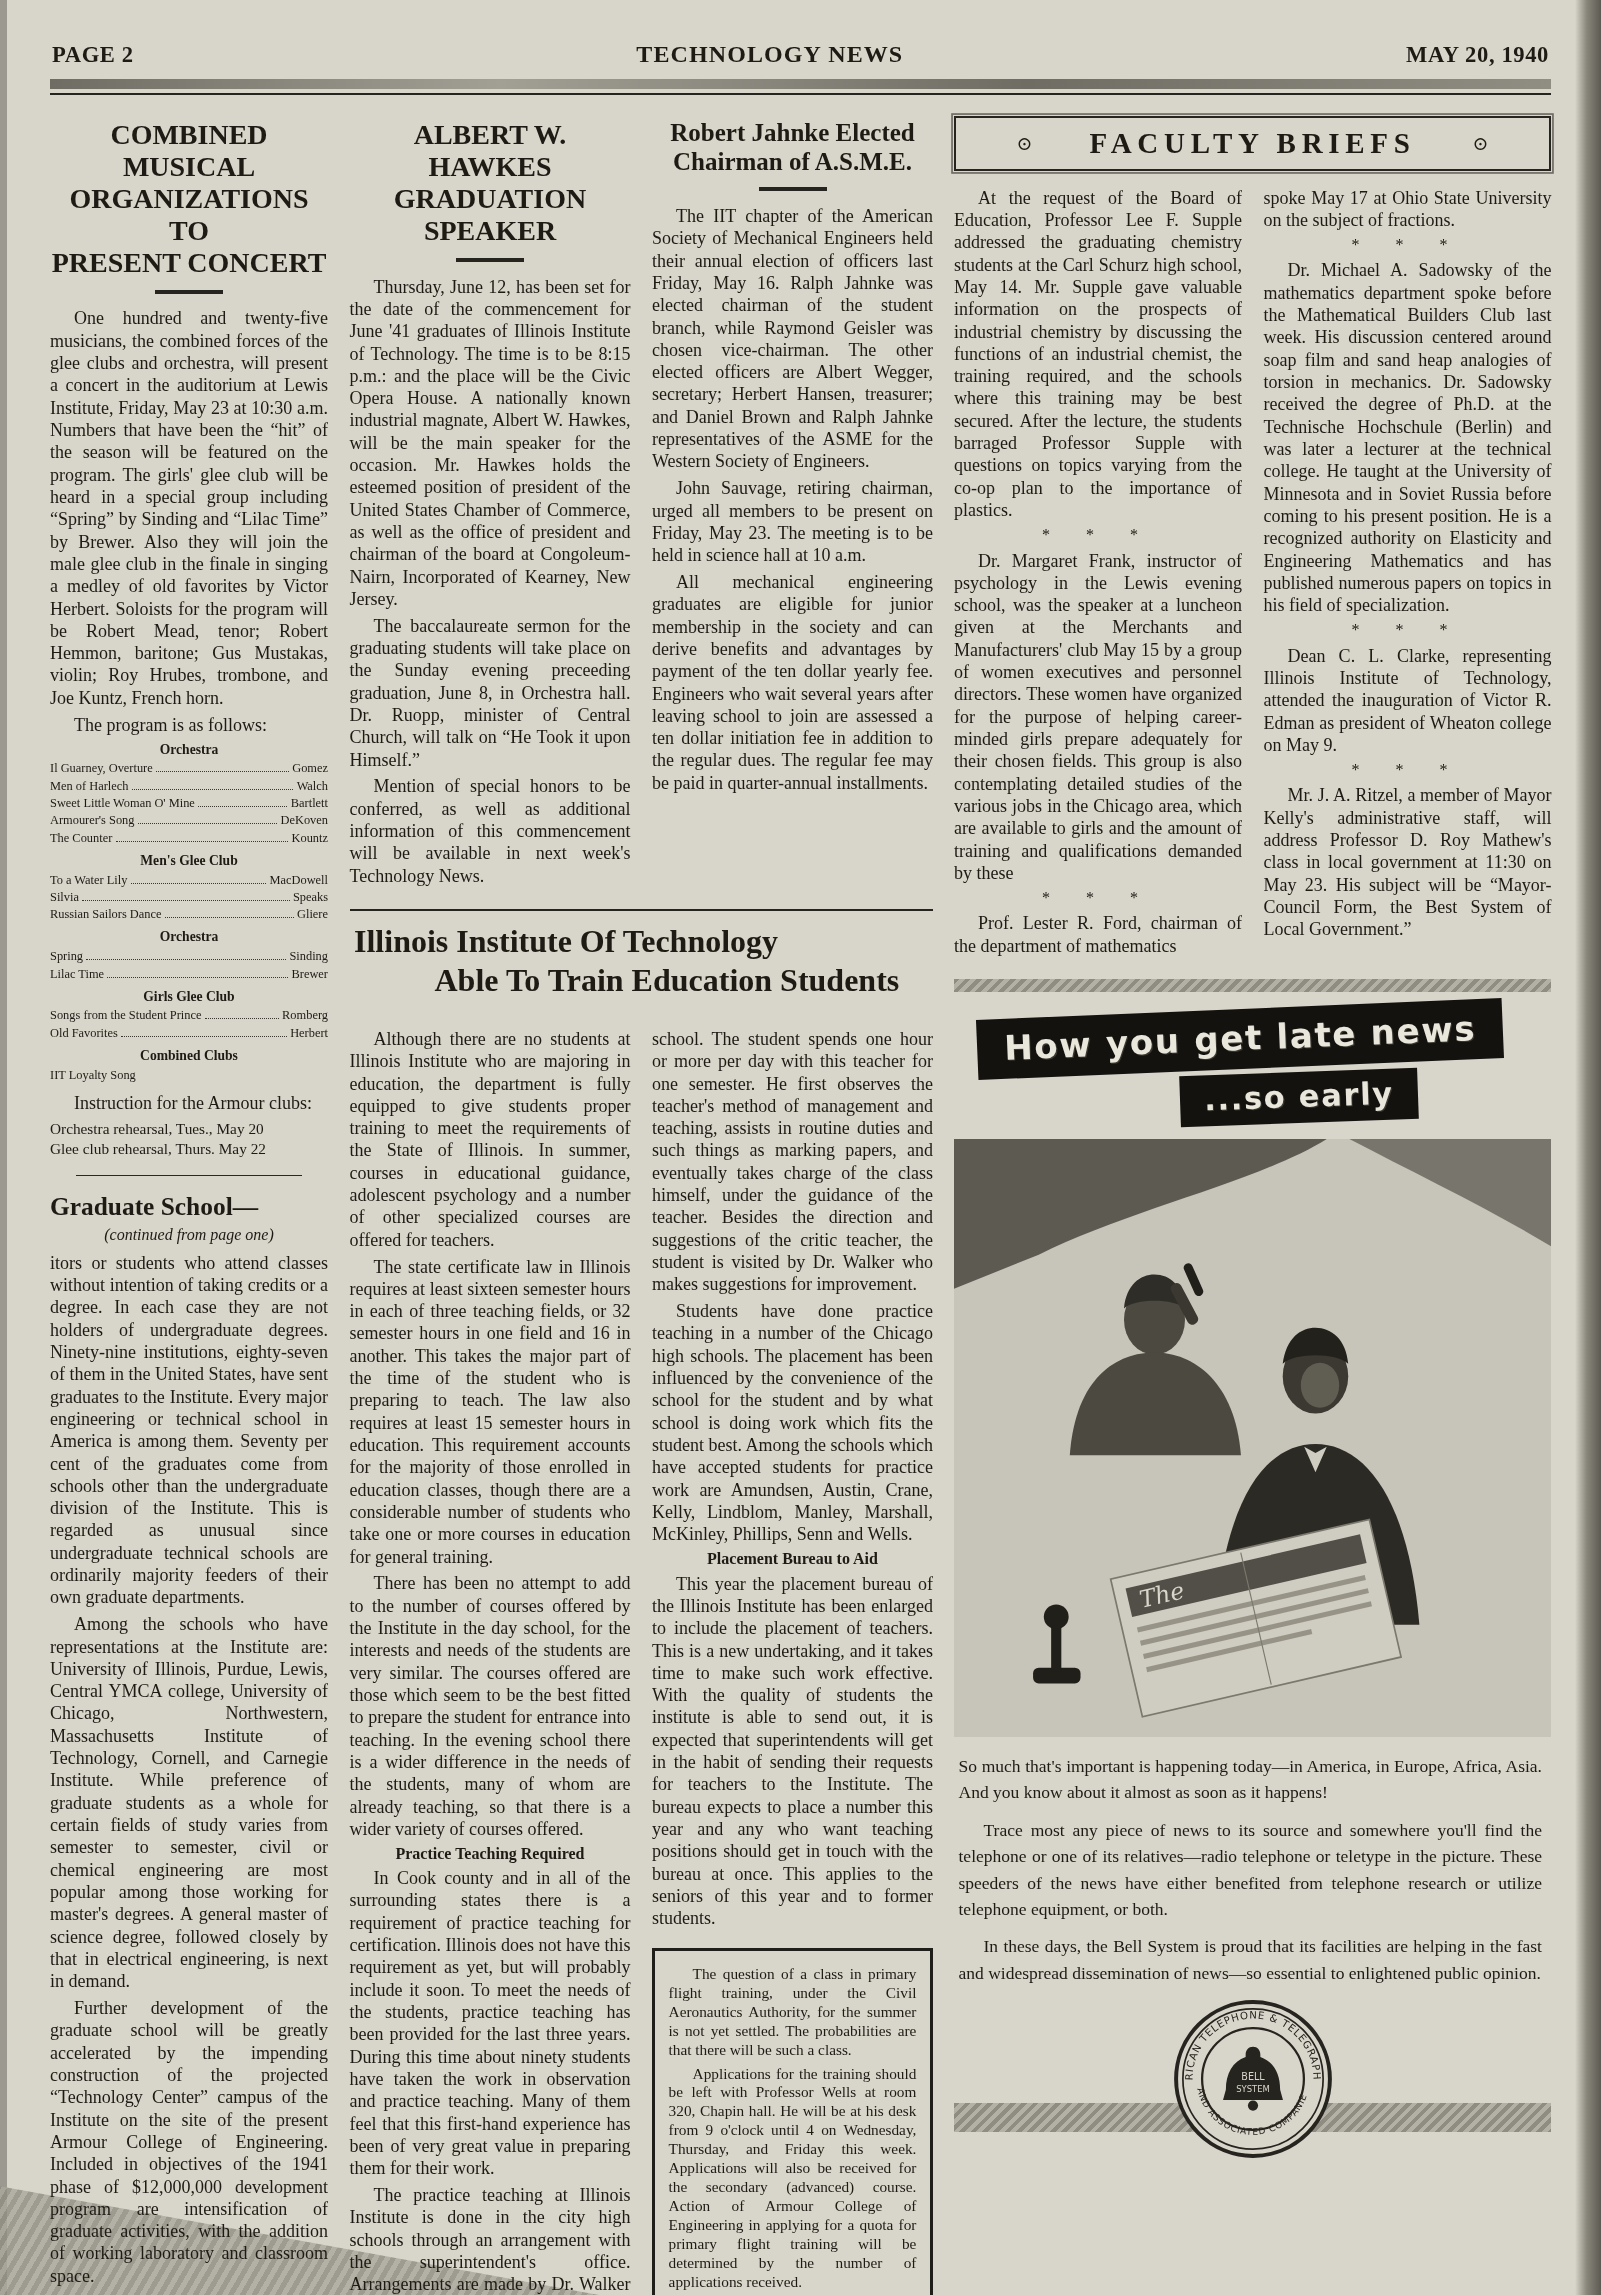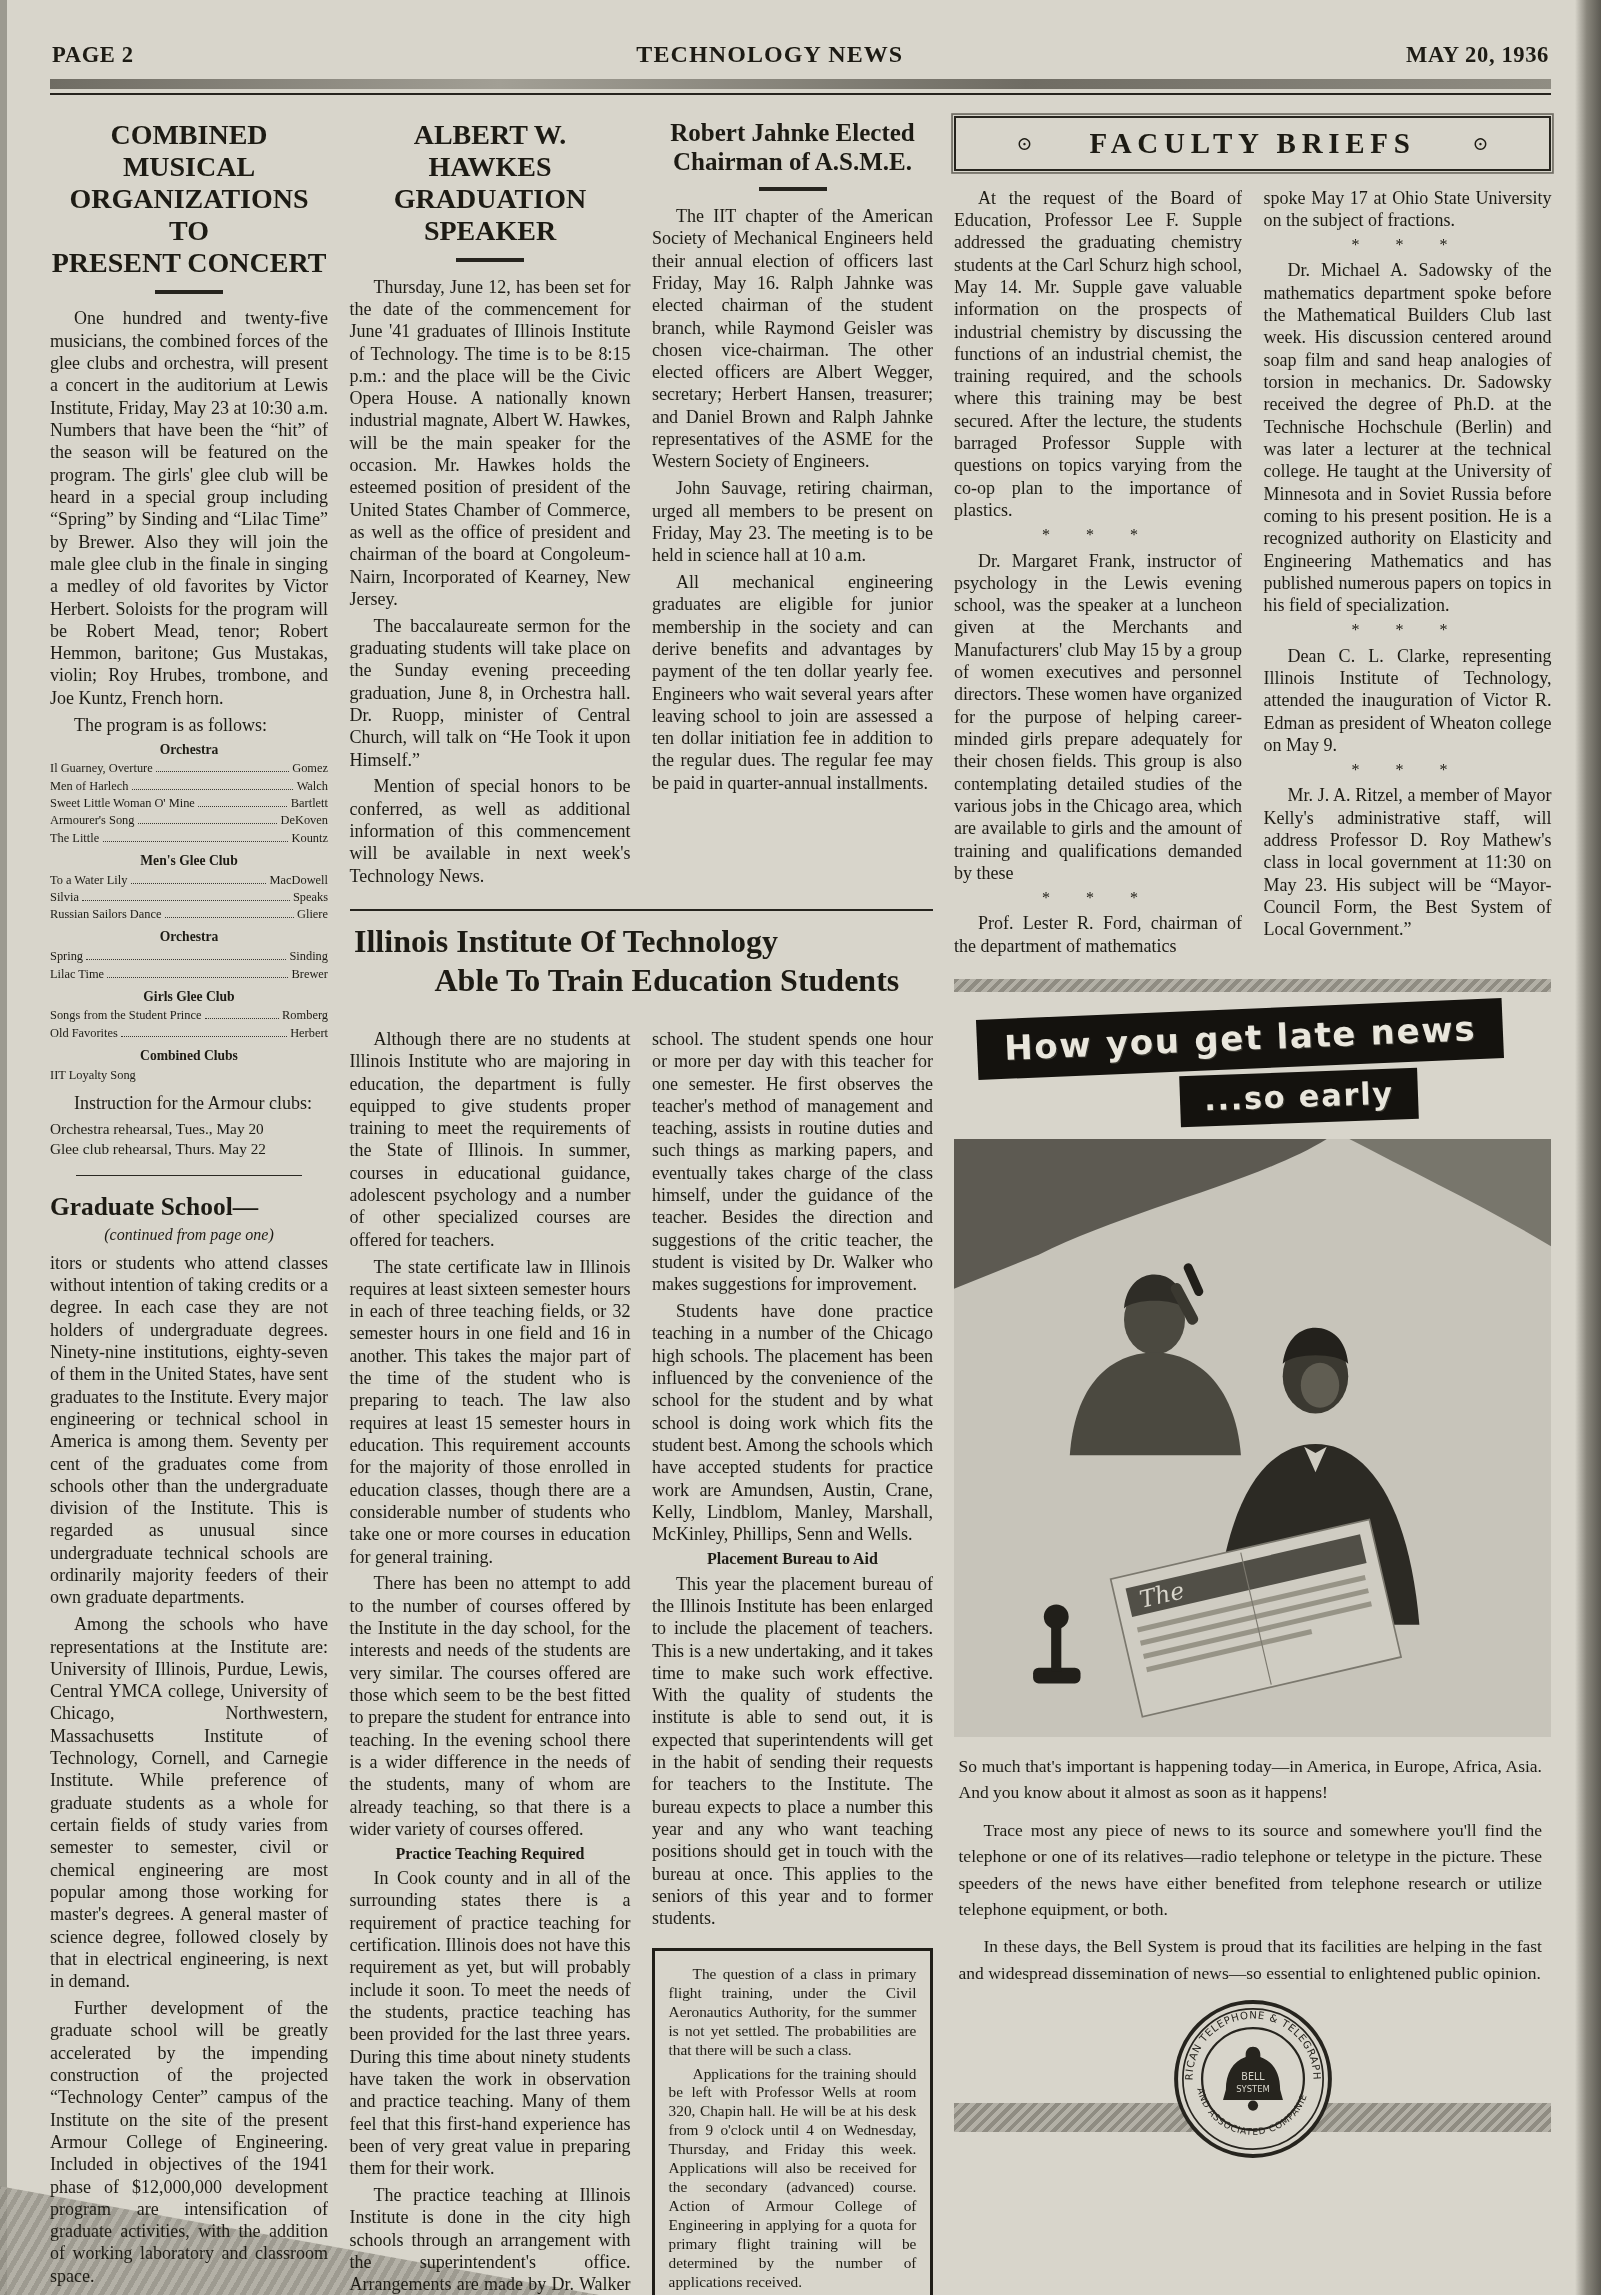--- a/index.html
+++ b/index.html
@@ -107,21 +107,21 @@
 <body>
 
 <div class="page">
   <div class="scan-edge-left"></div>
   <div class="scan-wedge"></div>
 
   <div class="content-layer">
     <header class="page-header">
       <span class="h-item">PAGE 2</span>
       <span class="h-item h-center">TECHNOLOGY NEWS</span>
-      <span class="h-item">MAY 20, 1936</span>
+      <span class="h-item">MAY 20, 1940</span>
     </header>
     <div class="rule-band"></div>
     <div class="rule-line"></div>
 
     <main class="content">
 
       <section class="col-left">
         <article>
           <h1 class="headline-caps">
             <span style="display:block">COMBINED MUSICAL</span>
@@ -148,21 +148,21 @@
                 <span>Sweet Little Woman O' Mine</span>
                 <span class="prog-dots"></span>
                 <span>Bartlett</span>
               </div>
             <div class="prog-row">
                 <span>Armourer's Song</span>
                 <span class="prog-dots"></span>
                 <span>DeKoven</span>
               </div>
             <div class="prog-row">
-                <span>The Little</span>
+                <span>The Counter</span>
                 <span class="prog-dots"></span>
                 <span>Kountz</span>
               </div>
 
             <div class="prog-head">Men's Glee Club</div>
             <div class="prog-row">
                 <span>To a Water Lily</span>
                 <span class="prog-dots"></span>
                 <span>MacDowell</span>
               </div>

